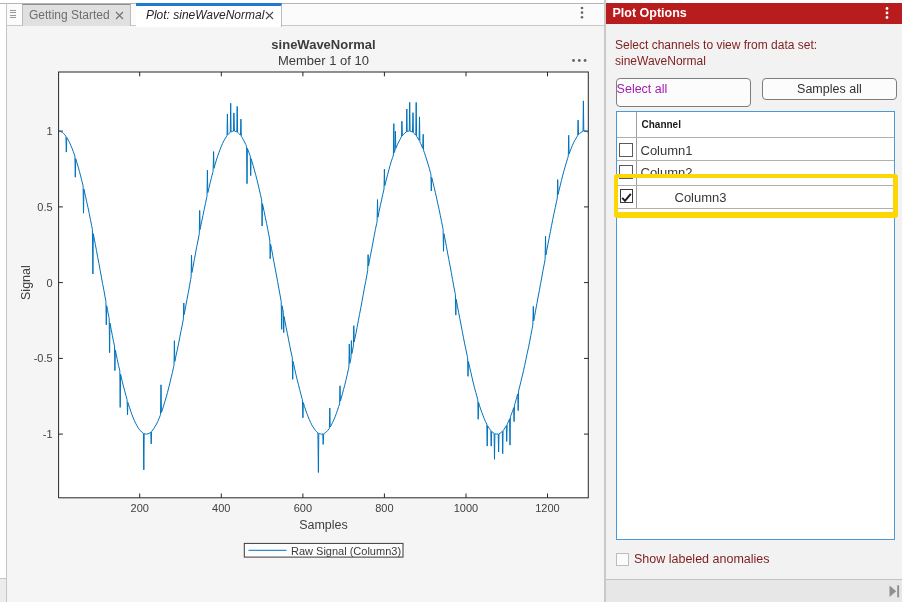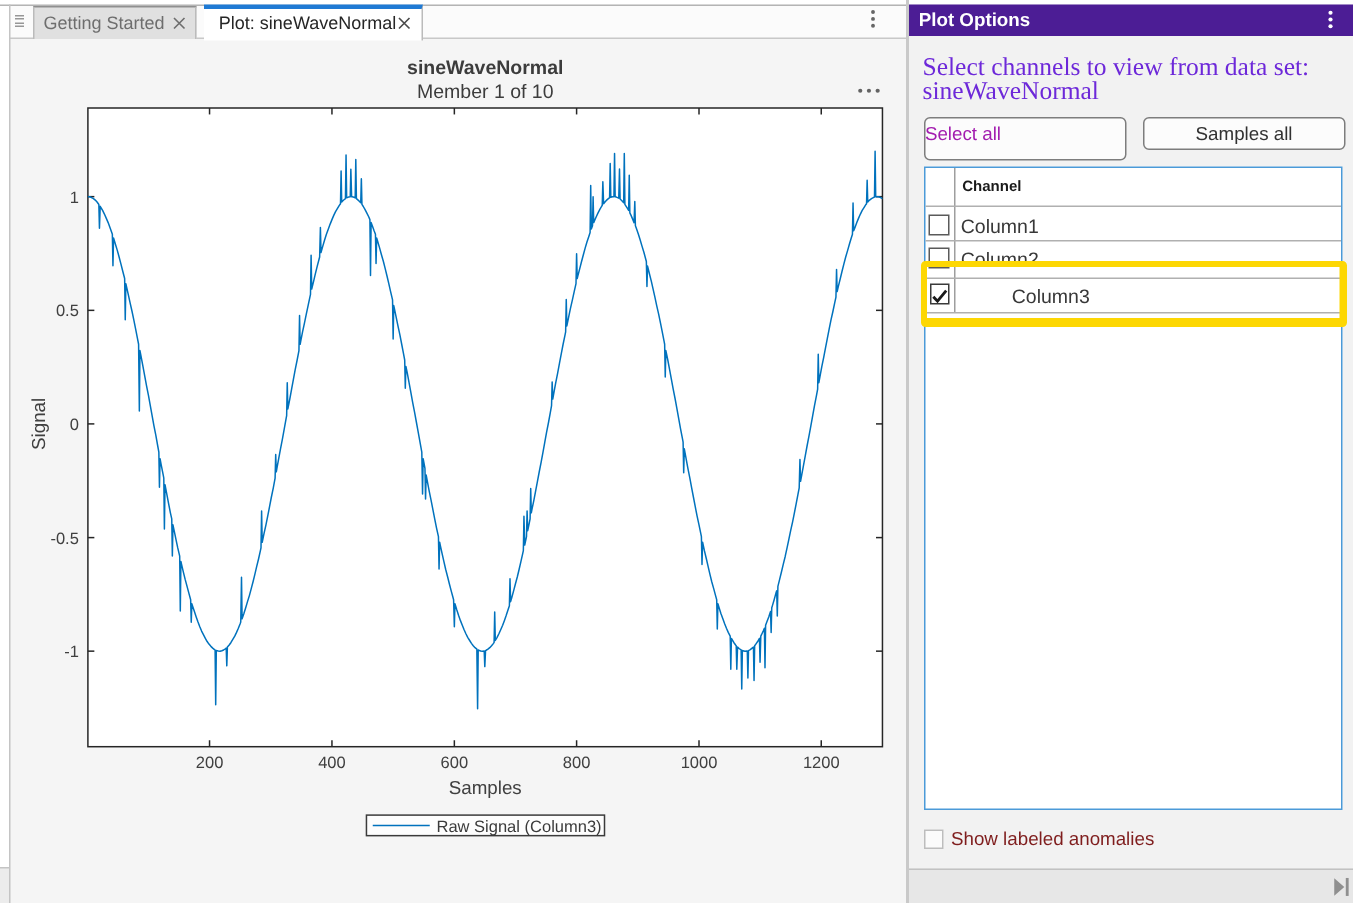--- a/index.html
+++ b/index.html
@@ -24,21 +24,21 @@
 
 <div class="abs" style="left:22px;top:3.5px;width:109px;height:22px;background:#e0e0e0;
   border-top:1.5px solid #8f8f8f;border-left:1px solid #bbbbbb;border-right:1px solid #bbbbbb;
   color:#6e6e6e;font-size:12px;line-height:21px;padding-left:6px;">Getting Started</div>
 <svg class="abs" style="left:114.5px;top:10.5px;" width="9" height="9" viewBox="0 0 9 9">
     <path d="M1 1 L8 8 M8 1 L1 8" stroke="#6e6e6e" stroke-width="1.1" fill="none"></path>
   </svg>
 
 <div class="abs" style="left:136.4px;top:2.5px;width:145.3px;height:24.5px;background:#ffffff;
   border-top:3.5px solid #1f7ad4;border-right:1px solid #bbbbbb;
-  color:#262626;font-size:12px;line-height:19px;padding-left:9.5px;">Plot: sineWaveNormal</div>
+  color:#262626;font-size:12px;line-height:19px;padding-left:9.5px;font-style:italic;">Plot: sineWaveNormal</div>
 <svg class="abs" style="left:264.5px;top:11px;" width="9" height="9" viewBox="0 0 9 9">
     <path d="M1 1 L8 8 M8 1 L1 8" stroke="#4a4a4a" stroke-width="1.1" fill="none"></path>
   </svg>
 
 <svg class="abs" style="left:577px;top:4px;" width="10" height="18" viewBox="0 0 10 18">
  <circle cx="5" cy="4" r="1.3" fill="#666"></circle>
     <circle cx="5" cy="8.6" r="1.3" fill="#666"></circle>
     <circle cx="5" cy="13.2" r="1.3" fill="#666"></circle>
 </svg>
 
@@ -92,28 +92,28 @@
 
   <rect x="244.3" y="543.4" width="158.7" height="13.7" fill="#fdfdfd" stroke="#3b3b3b" stroke-width="1"></rect>
   <line x1="248.5" y1="550.3" x2="286.5" y2="550.3" stroke="#0072BD" stroke-width="1"></line>
   <text x="291" y="554.5" font-size="11" fill="#3b3b3b">Raw Signal (Column3)</text>
 </svg>
 
 <div class="abs" style="left:604px;top:0;width:1.5px;height:602px;background:#c9c9c9;"></div>
 
 <div class="abs" style="left:605.5px;top:0;width:296.5px;height:602px;background:#f2f2f2;"></div>
 <div class="abs" style="left:605.5px;top:0;width:296.5px;height:2.5px;background:#ffffff;"></div>
-<div class="abs" style="left:605.5px;top:2.5px;width:296.5px;height:21.5px;background:#4c1d95;color:#ffffff;
+<div class="abs" style="left:605.5px;top:2.5px;width:296.5px;height:21.5px;background:#b91c1c;color:#ffffff;
   font-size:12.5px;font-weight:bold;line-height:21.5px;padding-left:7px;">Plot Options</div>
 <svg class="abs" style="left:882px;top:4px;" width="10" height="20" viewBox="0 0 10 20">
  <circle cx="5" cy="4.5" r="1.4" fill="#fff"></circle>
     <circle cx="5" cy="9" r="1.4" fill="#fff"></circle>
     <circle cx="5" cy="13.5" r="1.4" fill="#fff"></circle>
 </svg>
-<div class="abs" style="left:615px;top:36.5px;width:285px;color:#6d28d9;font-size:17px;line-height:16.5px;font-family:Liberation Serif, serif;">Select channels to view from data set:<br>sineWaveNormal</div>
+<div class="abs" style="left:615px;top:36.5px;width:285px;color:#7f1d1d;font-size:12px;line-height:16.5px;">Select channels to view from data set:<br>sineWaveNormal</div>
 
 <div class="abs" style="left:615.6px;top:78.2px;width:135.3px;height:29px;background:#fcfcfc;
   border:1px solid #7d7d7d;border-radius:4px;color:#a21caf;font-size:12.5px;line-height:20px;">Select all</div>
 <div class="abs" style="left:761.8px;top:78.2px;width:135.2px;height:21.7px;background:#fcfcfc;
   border:1px solid #7d7d7d;border-radius:4px;color:#323232;font-size:12.5px;line-height:20px;text-align:center;">Samples all</div>
 
 <div class="abs" style="left:615.5px;top:111.3px;width:279.5px;height:428.4px;background:#ffffff;border:1px solid #4b9ad8;"></div>
 <div class="abs" style="left:636px;top:112.3px;width:1px;height:95.7px;background:#9e9e9e;"></div>
 <div class="abs" style="left:616.5px;top:137px;width:277.5px;height:1px;background:#b0b0b0;"></div>
 <div class="abs" style="left:616.5px;top:160px;width:277.5px;height:1px;background:#b0b0b0;"></div>

